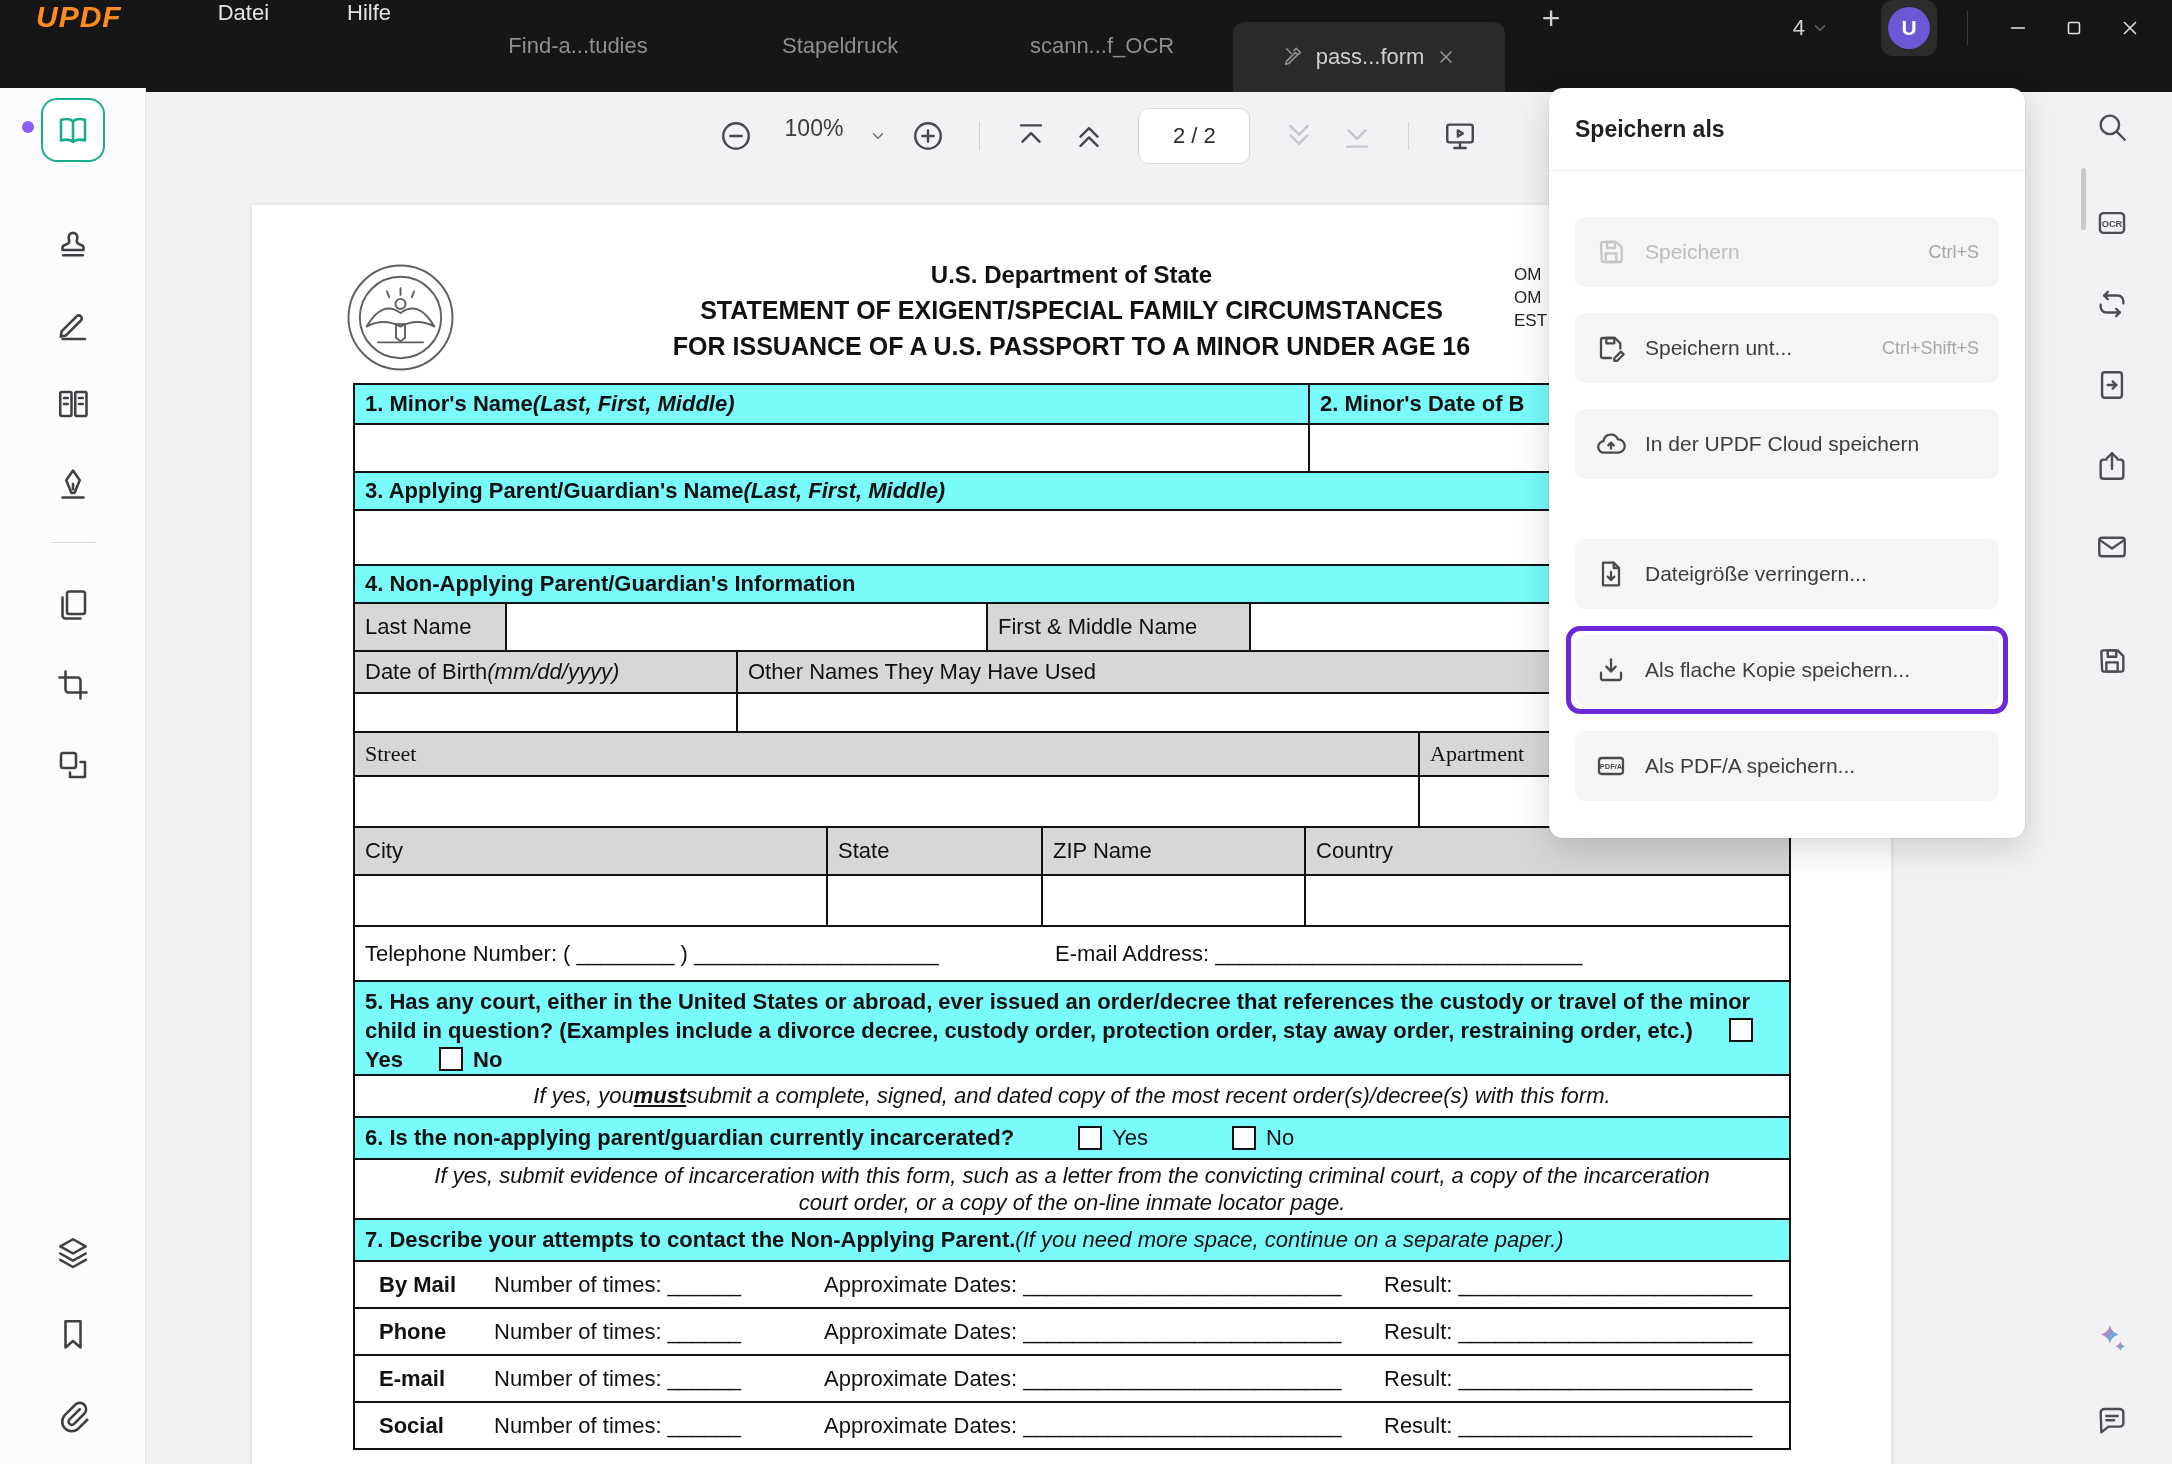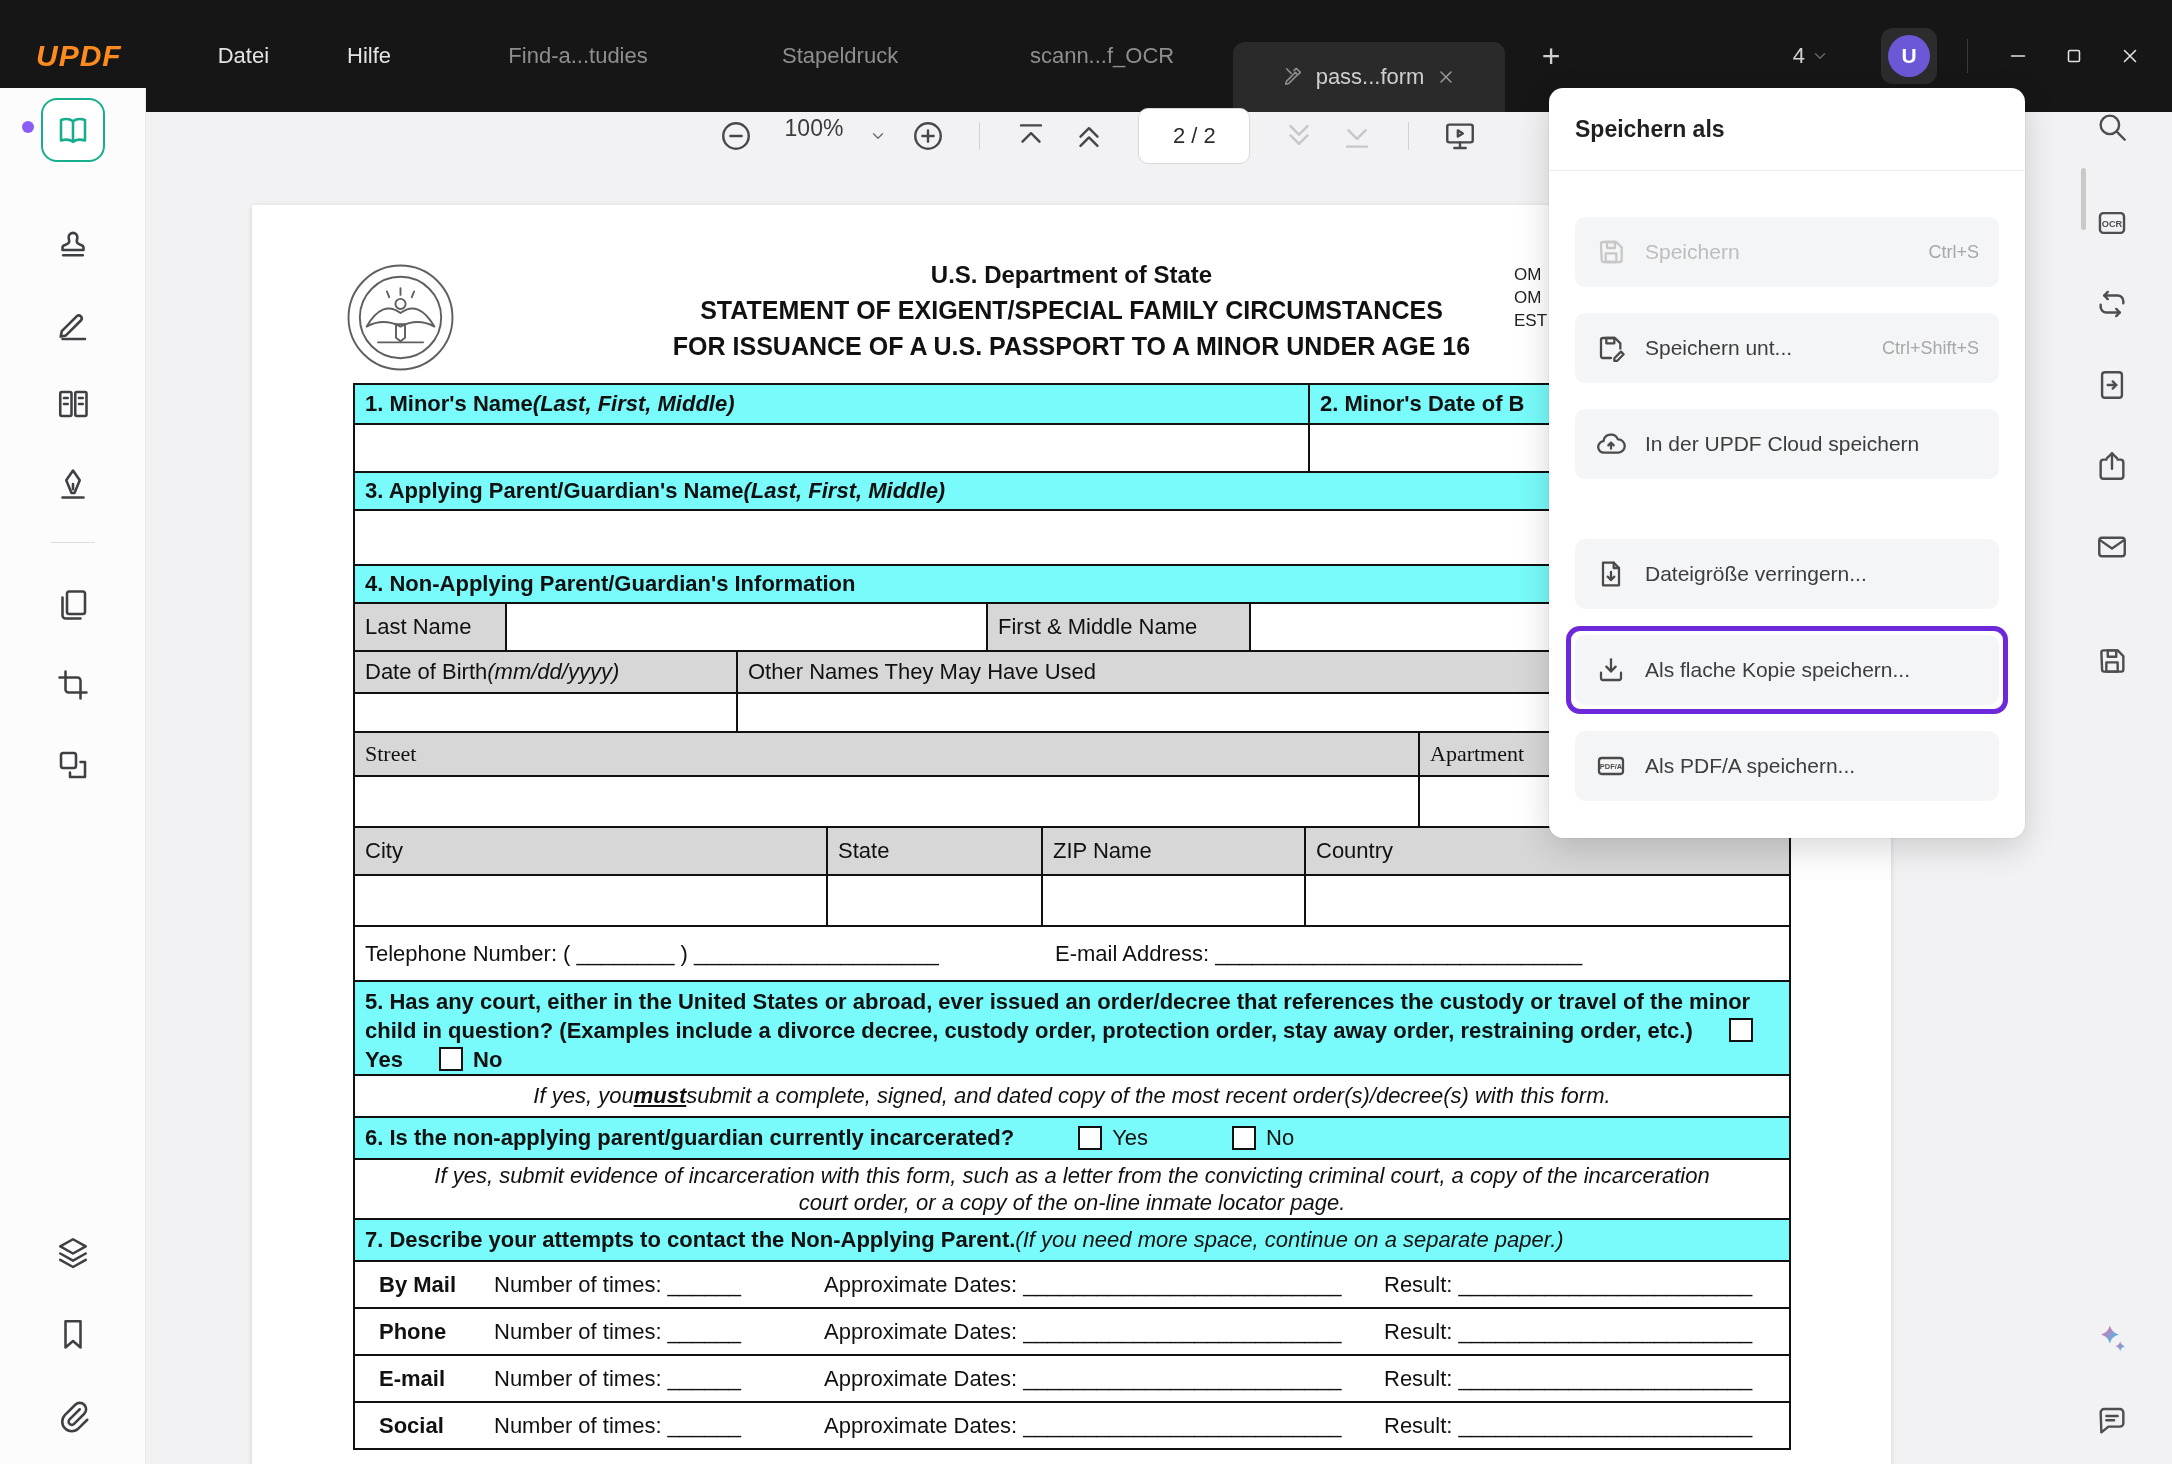--- a/index.html
+++ b/index.html
@@ -7,21 +7,21 @@
   body { font-family:"Liberation Sans",sans-serif; background:#f2f2f4; position:relative; color:#222; }
 
   
   svg.ic { display:block; }
   .ic path, .ic rect, .ic circle, .ic line, .ic polyline {
     fill:none; stroke:currentColor; stroke-width:1.7; stroke-linecap:round; stroke-linejoin:round;
   }
   .ic text { fill:currentColor; stroke:none; font-family:"Liberation Sans",sans-serif; }
 
   
-  .titlebar { position:absolute; top:0; left:0; width:2172px; height:112px; background:#161616; display:flex; align-items:center; color:#dcdcdc; }
+  .titlebar { position:absolute; top:0; left:0; width:2172px; height:92px; background:#161616; display:flex; align-items:flex-start; color:#dcdcdc; }
   .logo { margin-left:36px; font-size:30px; font-weight:bold; font-style:italic; color:#ff8b1f; letter-spacing:1px; }
   .menu { font-size:22px; color:#e3e3e3; cursor:default; }
   .menu-datei { margin-left:96px; }
   .menu-hilfe { margin-left:78px; }
   .tabs { display:flex; align-items:flex-end; height:100%; margin-left:56px; }
   .tab { width:262px; height:100%; display:flex; align-items:center; justify-content:center; font-size:22px; color:#8e8e8e; gap:12px; }
   .tab.active { height:70px; background:#2a2a2a; border-radius:12px 12px 0 0; color:#cfcfcf; padding:0 16px; width:272px; }
   .tab .close { color:#9c9c9c; width:20px; height:20px; }
   .tab .pen { color:#8f8f8f; width:22px; height:22px; }
   .newtab { font-size:32px; color:#cfcfcf; margin-left:26px; font-weight:300; width:40px; text-align:center; }

